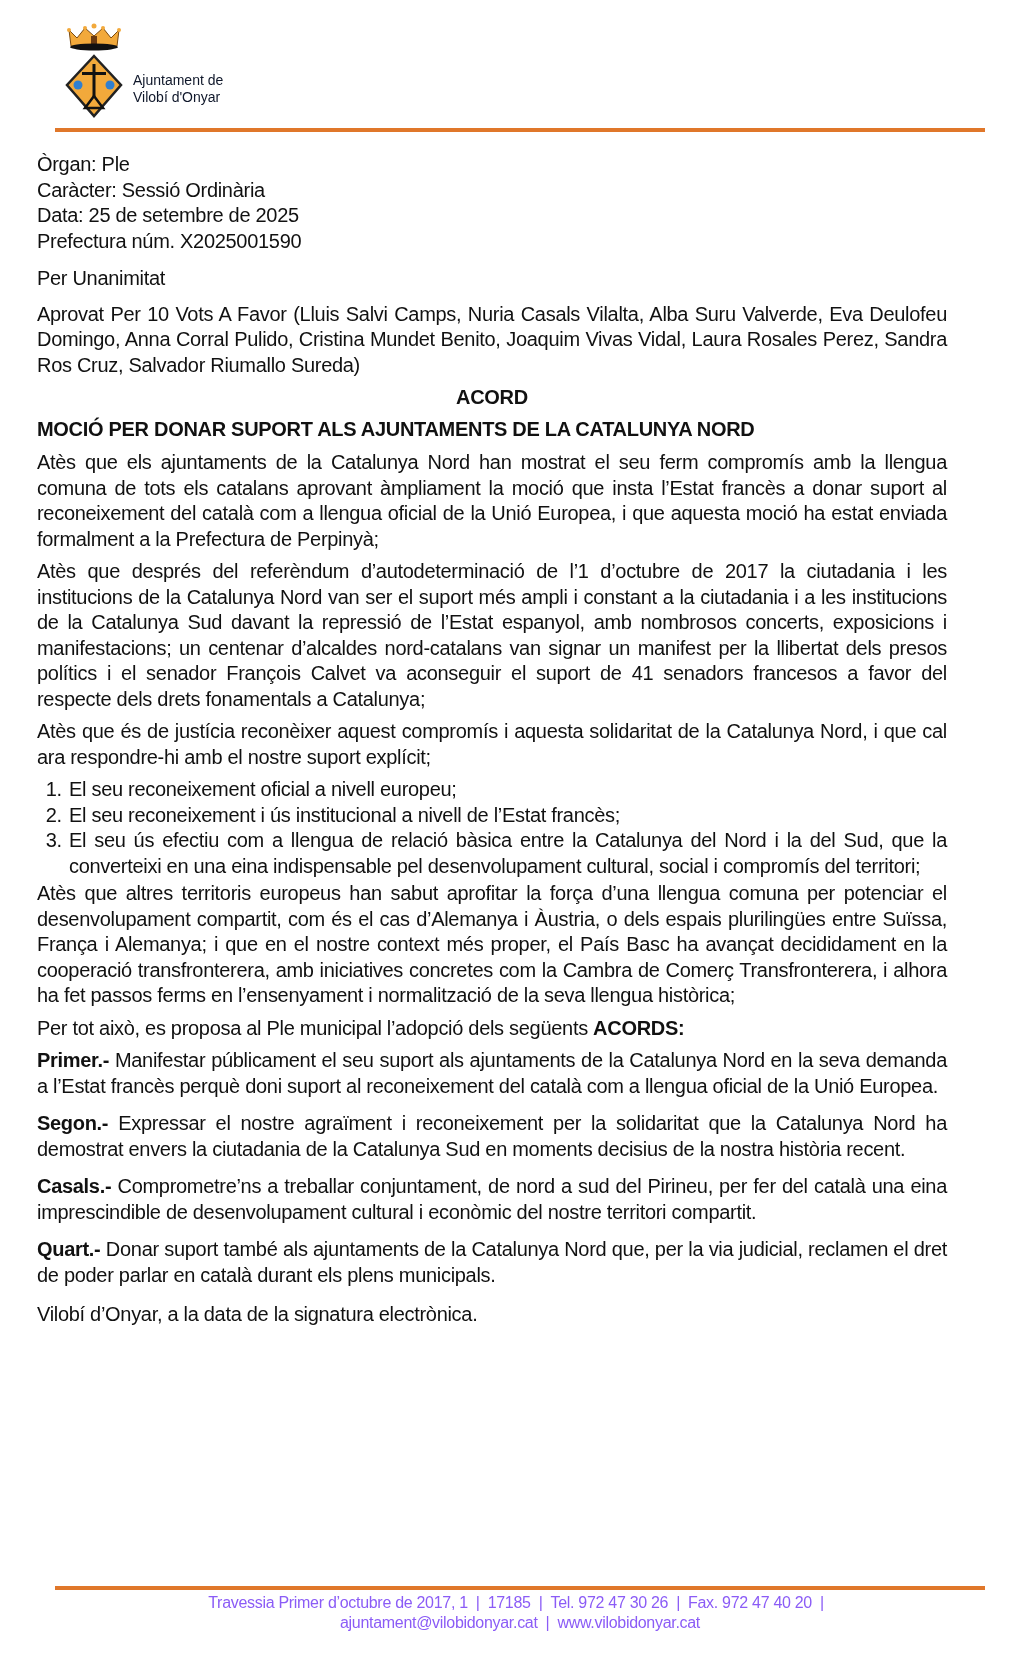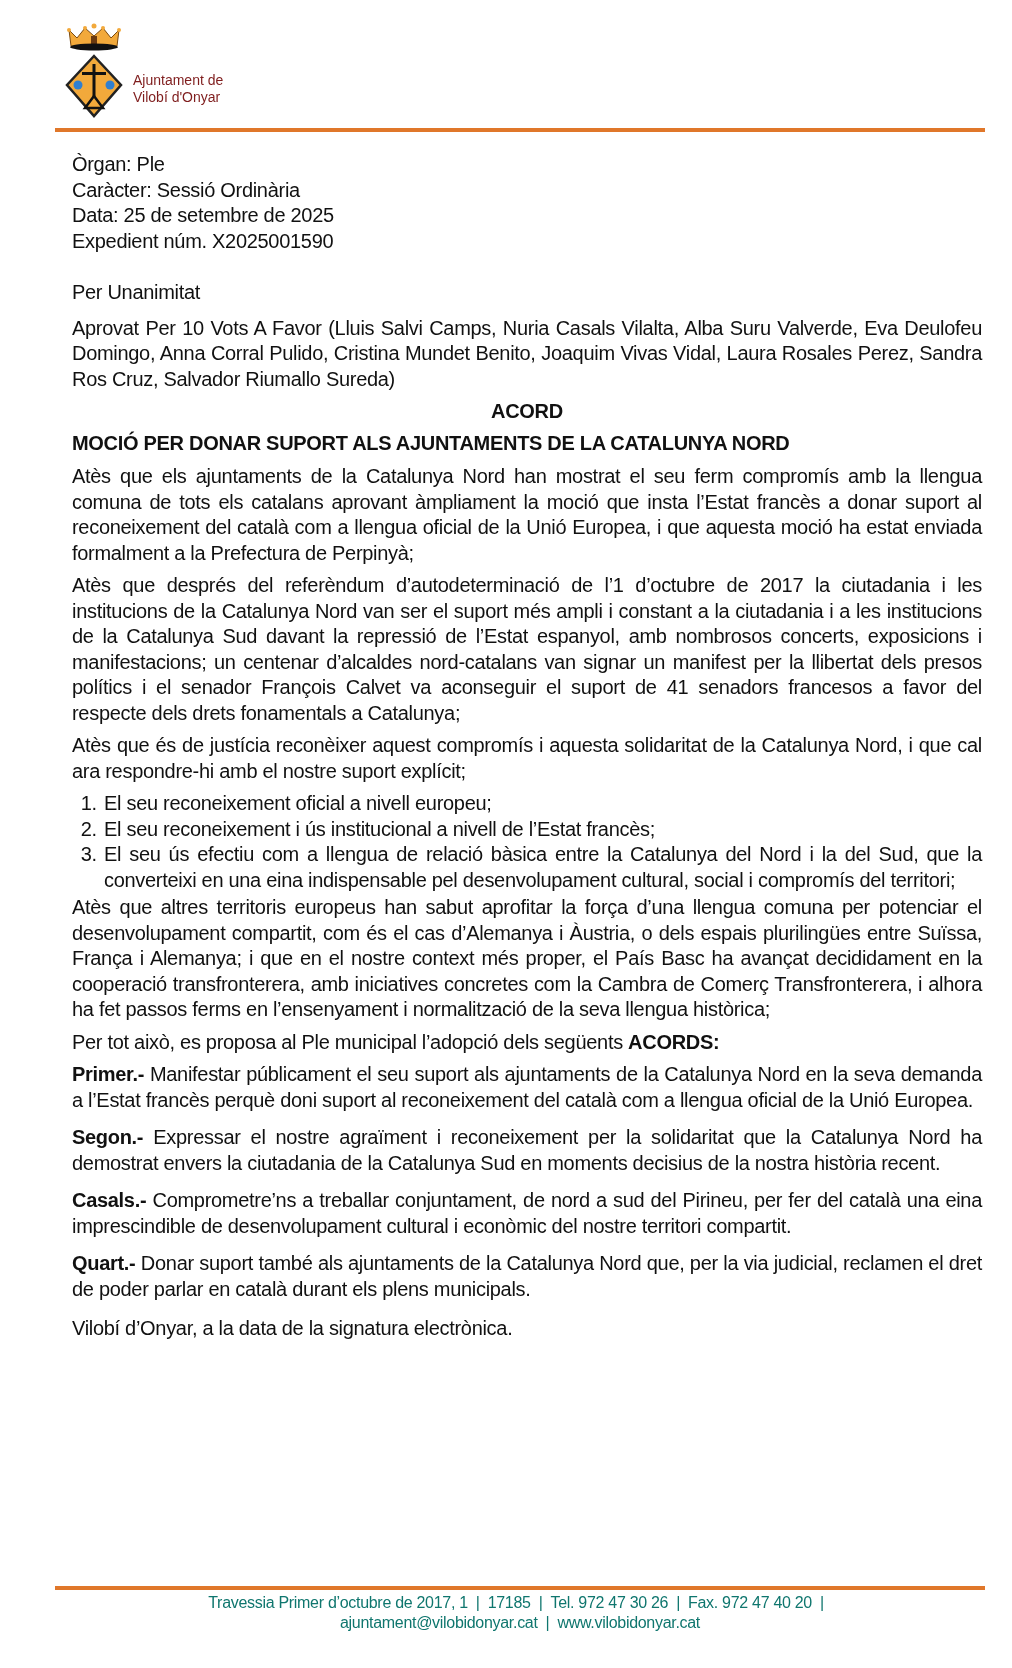--- a/index.html
+++ b/index.html
@@ -1,35 +1,35 @@
 <!DOCTYPE html>
 <html><head>
 <meta charset="utf-8">
 <style>
   html, body { margin: 0; padding: 0; background: #ffffff; }
   body { width: 1012px; height: 1668px; position: relative; overflow: hidden;
          font-family: "Liberation Sans", sans-serif; color: #111; }
   .header { position: absolute; left: 55px; top: 22px; width: 930px; height: 110px; }
   .crest { position: absolute; left: 8px; top: 0; width: 62px; height: 100px; }
-  .org-name { position: absolute; left: 78px; top: 50px; font-size: 14px; line-height: 17px; color: #7f1d1d; }
+  .org-name { position: absolute; left: 78px; top: 50px; font-size: 14px; line-height: 17px; color: #0f172a; }
   .rule-top { position: absolute; left: 55px; top: 128px; width: 930px; height: 4px; background: #e0772a; }
-  .content { position: absolute; left: 72px; top: 152px; width: 910px; font-size: 20px; line-height: 25.5px;
+  .content { position: absolute; left: 37px; top: 152px; width: 910px; font-size: 20px; line-height: 25.5px;
              font-family: "Liberation Sans", sans-serif; letter-spacing: -0.3px; }
   .meta-line { margin: 0; }
   .para { margin: 0 0 7px 0; text-align: justify; }
-  .gap-s { margin-top: 26px; }
+  .gap-s { margin-top: 12px; }
   .center-title { text-align: center; font-weight: bold; margin: 6px 0 6px 0; }
   .bold-title { font-weight: bold; margin: 0 0 8px 0; }
   ol.axes { margin: 0 0 2px 0; padding-left: 30px; }
   ol.axes li { text-align: justify; padding-left: 2px; }
   .agr { margin: 0 0 12px 0; text-align: justify; }
   .agr b { font-weight: bold; }
   .rule-bottom { position: absolute; left: 55px; top: 1586px; width: 930px; height: 4px; background: #e0772a; }
   .footer { position: absolute; left: 55px; top: 1593px; width: 930px; text-align: center;
-            font-size: 16px; line-height: 20px; color: #0f766e; letter-spacing: -0.3px; }
+            font-size: 16px; line-height: 20px; color: #8b5cf6; letter-spacing: -0.3px; }
   .sep { display: inline-block; margin: 0 8px; }
 </style>
 </head>
 <body>
 
 <div class="header">
   <svg class="crest" viewBox="0 0 62 100">
 
     <path d="M6 8 L14 16 L22 6 L31 14 L40 6 L48 16 L56 8 L54 24 L8 24 Z" fill="#f2a93b" stroke="#7a4a10" stroke-width="1"></path>
     <circle cx="6" cy="8" r="2" fill="#f2a93b"></circle>
@@ -53,21 +53,21 @@
     <div>Ajuntament de</div>
     <div>Vilobí d'Onyar</div>
   </div>
 </div>
 <div class="rule-top"></div>
 
 <div class="content">
   <p class="meta-line">Òrgan: Ple</p>
   <p class="meta-line">Caràcter: Sessió Ordinària</p>
   <p class="meta-line">Data: 25 de setembre de 2025</p>
-  <p class="meta-line">Expedient núm. X2025001590</p>
+  <p class="meta-line">Prefectura núm. X2025001590</p>
   <p class="meta-line gap-s" style="margin-bottom:10px;">Per Unanimitat</p>
   <p class="para">Aprovat Per 10 Vots A Favor (Lluis Salvi Camps, Nuria Casals Vilalta, Alba Suru Valverde, Eva Deulofeu Domingo, Anna Corral Pulido, Cristina Mundet Benito, Joaquim Vivas Vidal, Laura Rosales Perez, Sandra Ros Cruz, Salvador Riumallo Sureda)</p>
 
   <div class="center-title">ACORD</div>
   <div class="bold-title">MOCIÓ PER DONAR SUPORT ALS AJUNTAMENTS DE LA CATALUNYA NORD</div>
 
   <p class="para">Atès que els ajuntaments de la Catalunya Nord han mostrat el seu ferm compromís amb la llengua comuna de tots els catalans aprovant àmpliament la moció que insta l’Estat francès a donar suport al reconeixement del català com a llengua oficial de la Unió Europea, i que aquesta moció ha estat enviada formalment a la Prefectura de Perpinyà;</p>
   <p class="para">Atès que després del referèndum d’autodeterminació de l’1 d’octubre de 2017 la ciutadania i les institucions de la Catalunya Nord van ser el suport més ampli i constant a la ciutadania i a les institucions de la Catalunya Sud davant la repressió de l’Estat espanyol, amb nombrosos concerts, exposicions i manifestacions; un centenar d’alcaldes nord-catalans van signar un manifest per la llibertat dels presos polítics i el senador François Calvet va aconseguir el suport de 41 senadors francesos a favor del respecte dels drets fonamentals a Catalunya;</p>
   <p class="para">Atès que és de justícia reconèixer aquest compromís i aquesta solidaritat de la Catalunya Nord, i que cal ara respondre-hi amb el nostre suport explícit;</p>
 

